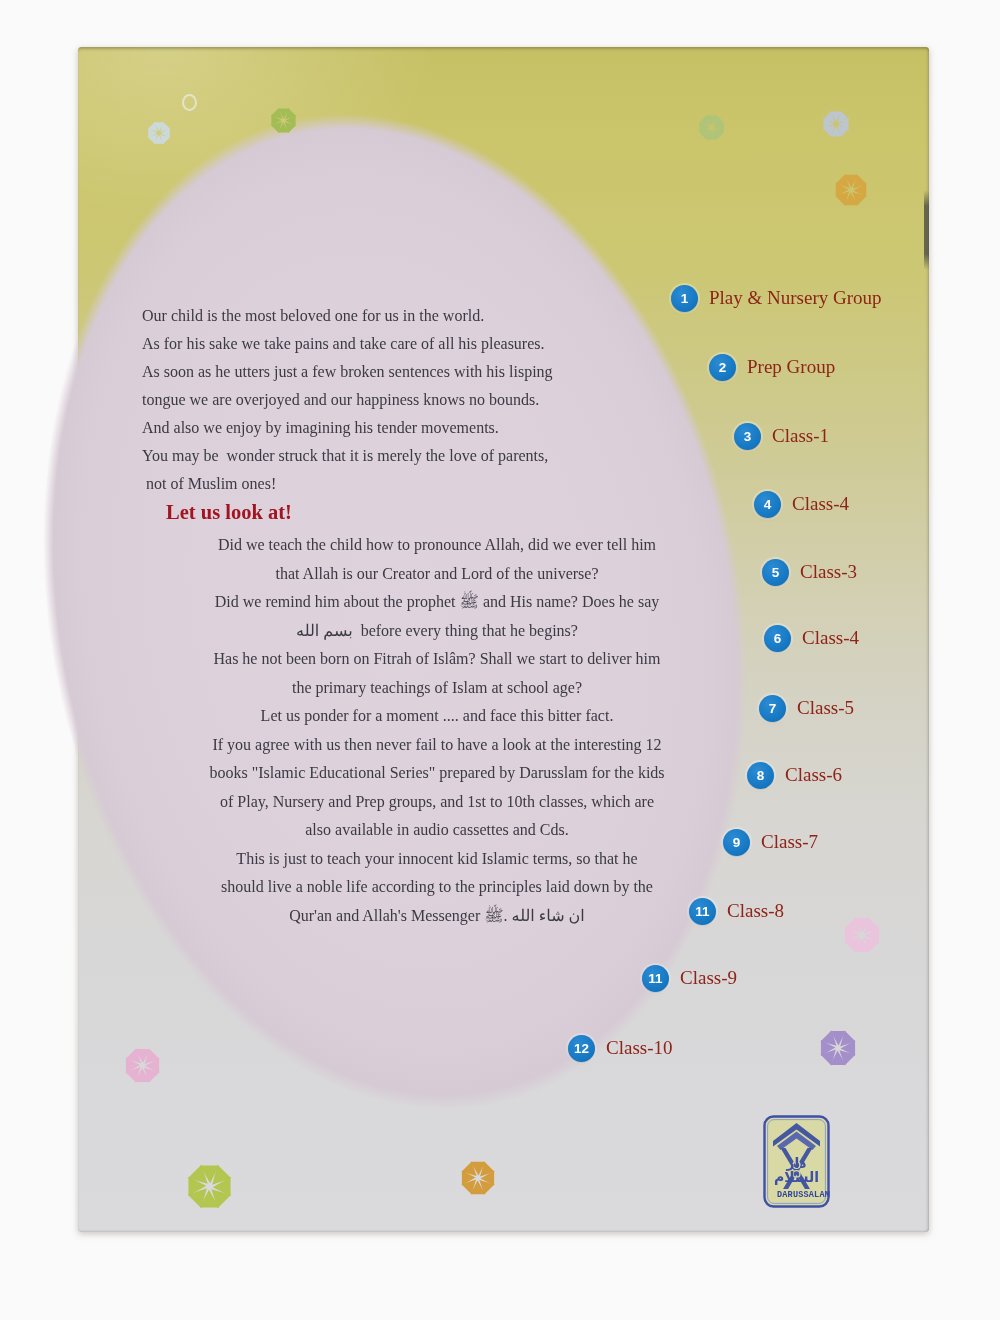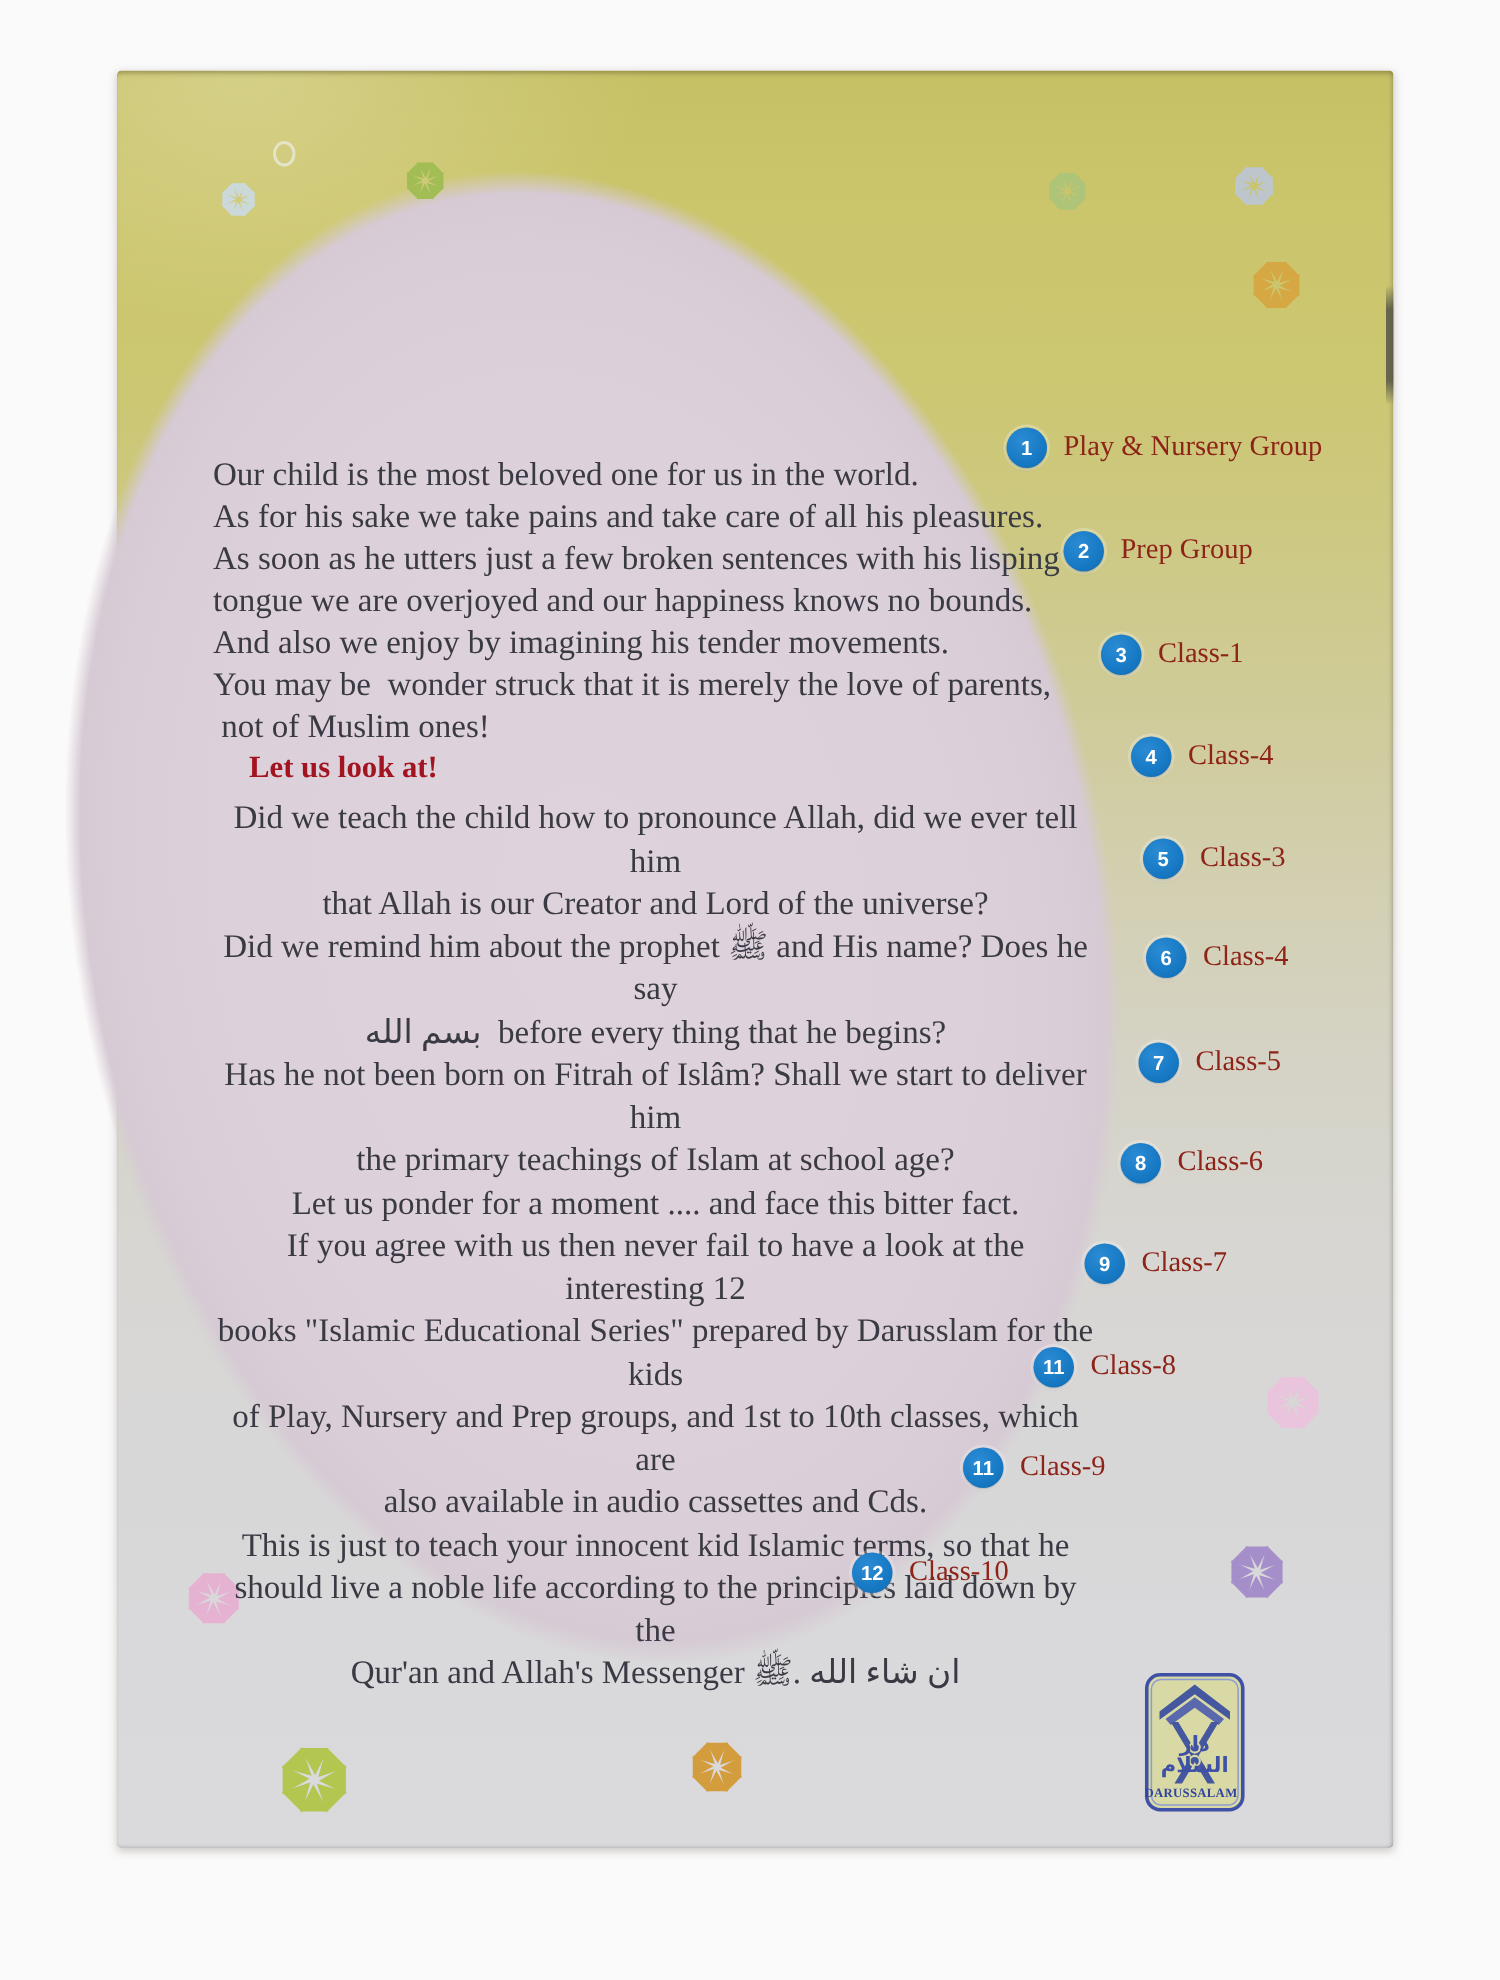--- a/index.html
+++ b/index.html
@@ -37,21 +37,21 @@
       #ded2dc 0%, #dcd0da 70%, #d9cdd7 90%, #d6cad4 97%, rgba(214,202,212,0) 100%);
   }
   .title{
     position:absolute;left:70px;top:186px;margin:0;
     font-family:"Liberation Sans","DejaVu Sans",sans-serif;
     font-weight:bold;font-size:32px;letter-spacing:-.5px;
     color:#2e7f96;white-space:nowrap;
   }
   .intro,.bodytext{
     position:absolute;left:64px;width:590px;
-    white-space:pre-wrap;color:#3a3a44;font-size:22px;
+    white-space:pre-wrap;color:#3a3a44;font-size:16px;
   }
   .intro{top:255px;line-height:28px;}
   .bodytext{top:484px;line-height:28.5px;text-align:center;}
   .heading{
     position:absolute;left:64px;top:454px;
     font-weight:bold;font-size:20.5px;color:#a31421;white-space:nowrap;margin-left:24px;
   }
   .series-item{
     position:absolute;display:flex;align-items:center;gap:11px;height:28px;
   }
@@ -86,22 +86,22 @@
     border:2.5px solid rgba(232,232,214,.85);border-radius:50%;
   }
   .logo{position:absolute;left:685px;top:1068px;width:67px;height:93px;}
   .logo svg{position:absolute;left:0;top:0;}
   .logo-ar{
     position:absolute;left:0;right:0;bottom:24px;text-align:center;
     font-family:"DejaVu Sans",sans-serif;font-size:14px;font-weight:bold;
     color:#3f51a6;line-height:14px;
   }
   .logo-en{
-    position:absolute;left:0;right:0;bottom:8px;text-align:left;
-    font-family:Liberation Serif, serif;
+    position:absolute;left:0;right:0;bottom:8px;text-align:right;
+    font-family:Liberation Mono, monospace;
     font-size:8.5px;font-weight:bold;color:#2f43a0;letter-spacing:.2px;
   }
 </style>
 </head>
 <body>
 
 <svg width="0" height="0" style="position:absolute" aria-hidden="true">
   <defs>
     <g id="pinwheel">
       <path d="M3 -2 L24 -9 L9 -24 Z"></path>

